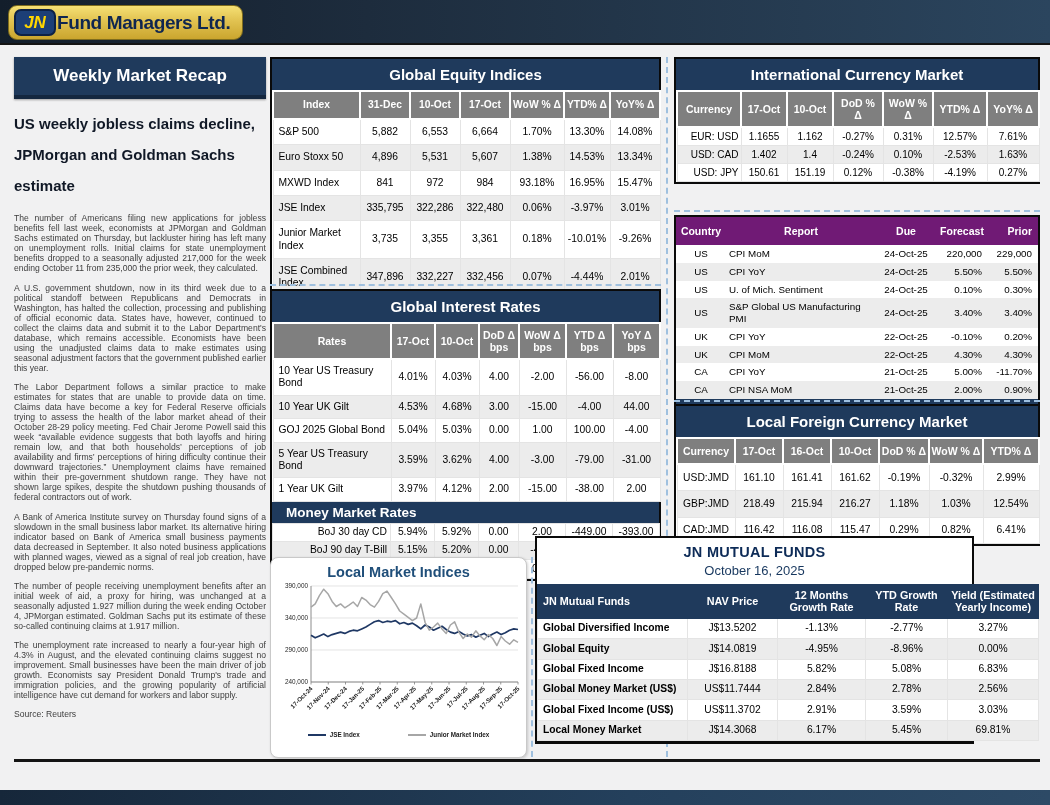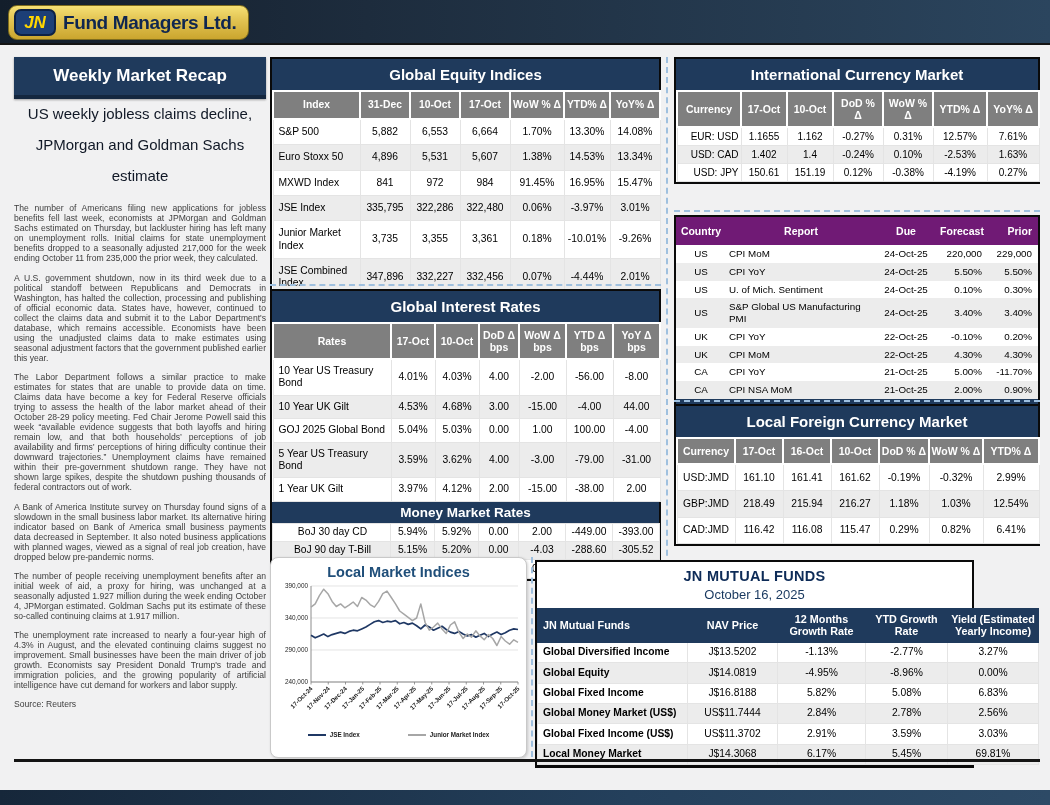--- a/index.html
+++ b/index.html
@@ -2,54 +2,54 @@
 <html><head>
 <meta charset="utf-8">
 <style>
   *{margin:0;padding:0;box-sizing:border-box}
   html,body{width:1050px;height:805px}
   body{position:relative;background:#f1f1f2;font-family:"Liberation Sans",sans-serif;overflow:hidden}
 
   
   .topbar{position:absolute;left:0;top:0;width:1050px;height:45px;
     background:linear-gradient(90deg,#131e2b 0%,#1d2c3d 35%,#2b455e 100%);border-bottom:2px solid #141414}
-  .logo{position:absolute;left:8px;top:5px;height:35px;display:flex;align-items:center;gap:7px;
+  .logo{position:absolute;left:8px;top:5px;height:35px;display:flex;align-items:center;gap:1px;
     background:linear-gradient(180deg,#f5e075 0%,#e3c554 40%,#caa52e 100%);
     border:1px solid #7e6c1d;border-radius:9px;padding:3px 12px 3px 5px}
   .logo-mark{width:42px;height:27px;background:#1c3f77;border:2px solid #0d2145;border-radius:7px;
     color:#ffd600;font-weight:bold;font-style:italic;font-size:17px;display:flex;align-items:center;justify-content:center}
   .logo-text{color:#0f2650;font-weight:bold;font-size:19px;letter-spacing:-.4px}
 
   
   .left-col{position:absolute;left:14px;top:57px;width:252px}
   .recap-banner{background:#1f3a5c;border-bottom:4px solid #142samp740;border-bottom:4px solid #14273f;
     color:#fff;font-weight:bold;font-size:17px;text-align:center;padding:9px 4px;box-shadow:0 1px 2px rgba(0,0,0,.35)}
-  .headline{font-size:15px;font-weight:normal;color:#101826;text-align:center;line-height:2.05}
+  .headline{margin-top:10px;font-size:15px;font-weight:bold;color:#101826;text-align:left;line-height:2.05}
   .paragraphs{margin-top:12px}
   .paragraphs p{font-size:8.6px;line-height:1.17;color:#3d3d3d;text-align:justify;margin-bottom:9px}
   .source{font-size:8.6px;color:#3d3d3d;margin-top:4px}
 
   
   .card{position:absolute;background:#fff;border:2px solid #0a0a0a}
   .title-banner{background:#1f3a5c;color:#fff;font-weight:bold;font-size:15px;text-align:center;padding:7px 2px}
-  .sub-banner{background:#1f3a5c;color:#fff;font-weight:bold;font-size:13.5px;text-align:center;padding:3px 14px}
+  .sub-banner{background:#1f3a5c;color:#fff;font-weight:bold;font-size:13.5px;padding:3px 14px}
   table{border-collapse:collapse;width:100%;table-layout:fixed;background:#fff}
   th{background:#7f7f7f;color:#fff;font-weight:bold;font-size:10.5px;line-height:1.15;
      border:2px solid #fff;padding:5px 2px;text-align:center;vertical-align:middle}
   td{font-size:10.3px;color:#000;border:1px solid #e4e4e4;padding:5px 3px;text-align:center;vertical-align:middle;line-height:1.2}
   tbody tr:nth-child(even) td{background:#ececec}
 
   .t-equity th{padding:7px 1px;white-space:nowrap;font-size:10.3px}
   .t-equity td{padding:6px 3px}
   .t-equity td:first-child{text-align:left;padding-left:5px}
 
   .t-rates td{padding:5px 3px}
   .t-rates td:first-child{text-align:left;padding-left:5px}
   .t-money td{padding:2.5px 3px}
-  .t-money td:first-child{text-align:center;padding-left:5px}
+  .t-money td:first-child{text-align:right;padding-left:5px}
 
   .t-intl td{padding:2.5px 2px;font-size:10px}
   .t-intl td:first-child{text-align:right;padding-left:5px}
 
   .t-reports th{background:#701a75;border:none;font-size:10.5px;padding:8px 3px}
   .t-reports th:nth-child(2){text-align:center}
   .t-reports th:last-child{text-align:right;padding-right:6px}
   .t-reports td{border:none;font-size:9.8px;padding:3px 3px}
   .t-reports td:nth-child(2){text-align:left}
   .t-reports td:nth-child(4),.t-reports td:nth-child(5){text-align:right;padding-right:6px}
@@ -146,21 +146,21 @@
           <td>5,607</td>
           <td>1.38%</td>
           <td>14.53%</td>
           <td>13.34%</td>
         </tr>
         <tr>
           <td>MXWD Index</td>
           <td>841</td>
           <td>972</td>
           <td>984</td>
-          <td>91.45%</td>
+          <td>93.18%</td>
           <td>16.95%</td>
           <td>15.47%</td>
         </tr>
         <tr>
           <td>JSE Index</td>
           <td>335,795</td>
           <td>322,286</td>
           <td>322,480</td>
           <td>0.06%</td>
           <td>-3.97%</td>
@@ -548,21 +548,21 @@
           <td>116.08</td>
           <td>115.47</td>
           <td>0.29%</td>
           <td>0.82%</td>
           <td>6.41%</td>
         </tr>
       </tbody>
   </table>
 </div>
 
-<div class="funds-card t-funds" style="left:535px;top:560px;width:439px">
+<div class="funds-card t-funds" style="left:535px;top:536px;width:439px">
   <div class="funds-title">JN MUTUAL FUNDS</div>
   <div class="funds-date">October 16, 2025</div>
   <table>
     <colgroup>
         <col style="width:150px">
         <col style="width:90px">
         <col style="width:88px">
         <col style="width:82px">
         <col style="width:91px">
       </colgroup>

